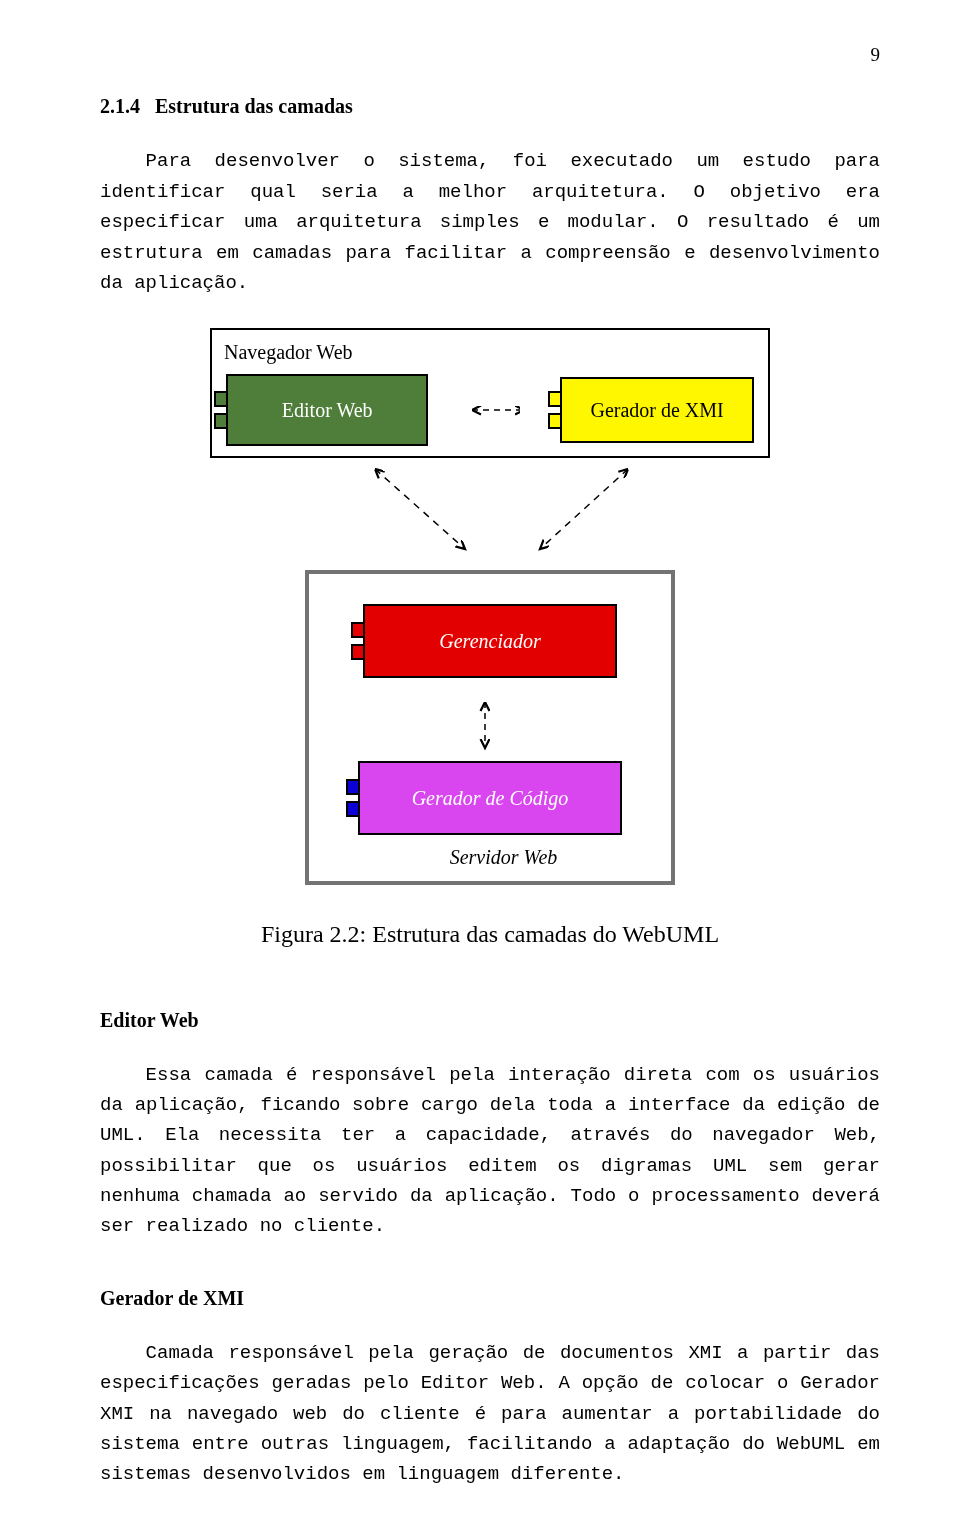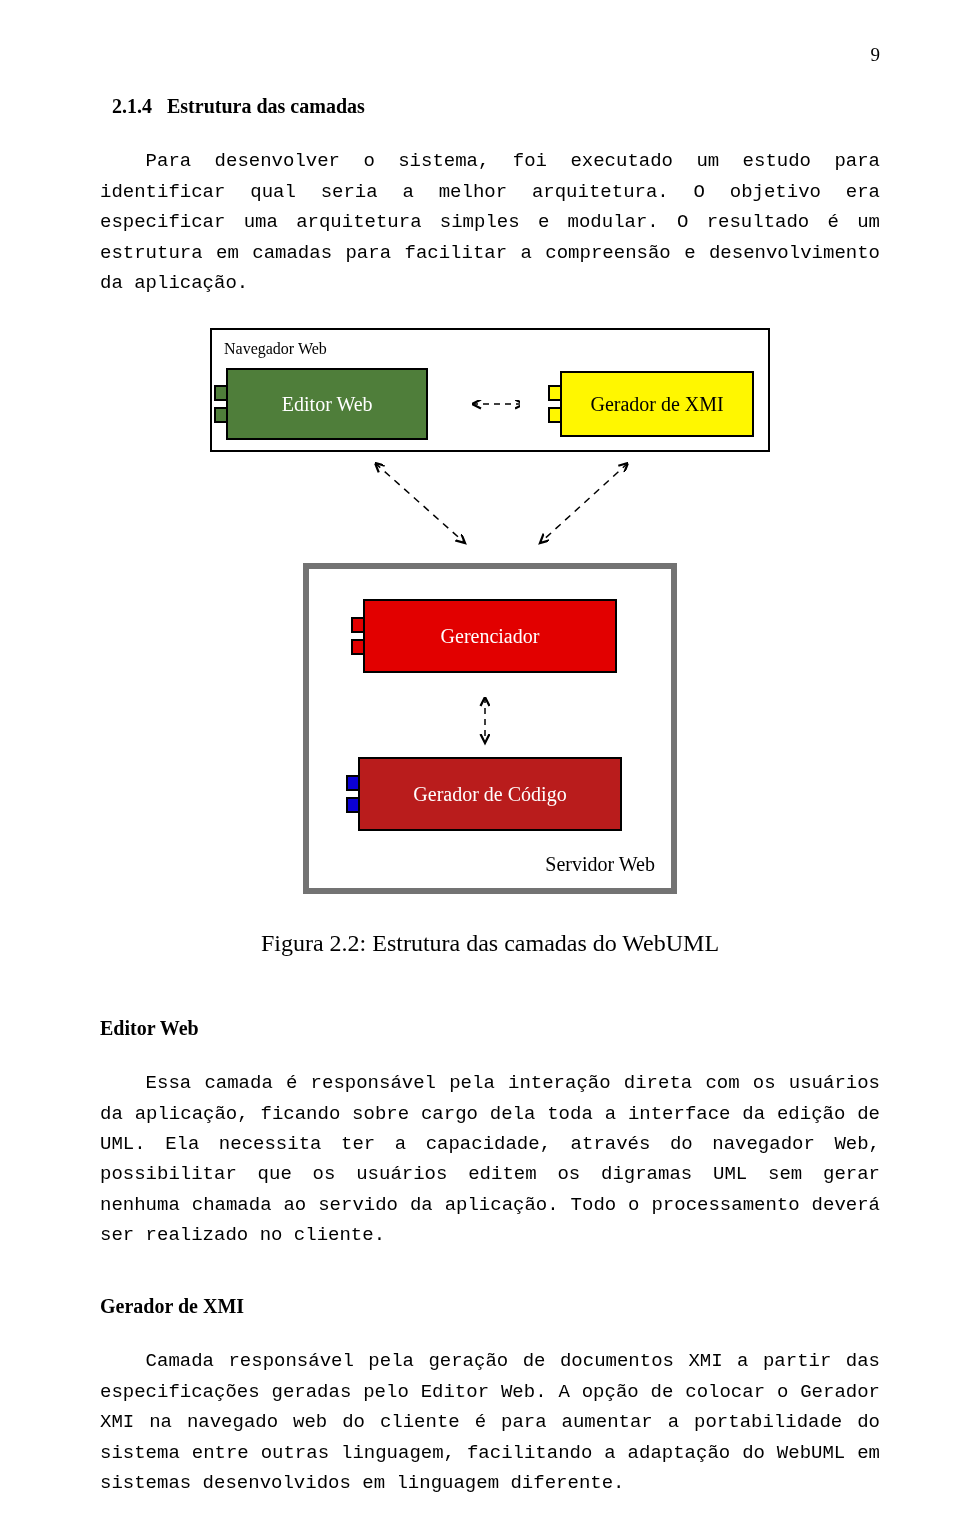--- a/index.html
+++ b/index.html
@@ -14,21 +14,21 @@
     box-sizing: border-box;
   }
   .page-number {
     text-align: right;
     font-size: 19px;
     margin-bottom: 20px;
   }
   .section-heading {
     font-weight: bold;
     font-size: 20px;
-    margin: 0 0 24px 12px;
+    margin: 0 0 24px 0;
   }
   p {
     margin: 0 0 10px 0;
     text-align: justify;
     text-indent: 2.4em;
     font-family: Liberation Mono, monospace;
   }
   .figure-wrap {
     margin: 30px auto 50px auto;
     text-align: center;
@@ -44,21 +44,21 @@
     width: 560px;
     font-family: "Times New Roman", serif;
   }
   .frame {
     border: 2px solid #000;
     background: #fff;
     padding: 4px 8px 10px 8px;
   }
   .frame-label {
     text-align: left;
-    font-size: 16px;
+    font-size: 20px;
     padding: 2px 4px 6px 4px;
   }
   .row1 {
     display: flex;
     gap: 40px;
     justify-content: center;
     align-items: center;
     padding: 0 6px;
   }
   .comp {
@@ -82,38 +82,39 @@
   .comp .tabs .t {
     height: 12px;
     border: 2px solid #000;
   }
   .green { background:#4f7e3a; color:#fff; width:230px; height:68px; }
   .green .t  { background:#4f7e3a; }
   .yellow { background:#fff700; color:#000; width:220px; height:62px; }
   .yellow .t { background:#fff700; }
   .red { background:#e20000; color:#fff; width:250px; height:70px; margin:0 auto 20px auto; }
   .red .t { background:#e20000; }
-  .blue { background:#b91c1c; color:#fff; width:260px; height:70px; margin:0 auto; }
+  .blue { background:#d946ef; color:#fff; width:260px; height:70px; margin:0 auto; }
   .blue .t { background:#0b00d6; }
 
   .arrow-row {
     width: 560px;
     margin: 6px auto;
   }
   .frame2 {
     width: 330px;
     margin: 0 auto;
-    border: 6px solid #737373;
+    border: 4px solid #737373;
     padding: 30px 16px 8px 16px;
     position: relative;
+    font-style: italic;
   }
   .frame2-label {
-    text-align: right;
-    font-size: 20px;
-    padding-top: 17px;
+    text-align: center;
+    font-size: 20px;
+    padding-top: 6px;
     margin-left: 27px;
   }
   .subsection-heading {
     font-weight: bold;
     font-size: 20px;
     margin: 40px 0 24px 0;
   }
 </style>
 </head>
 <body>

